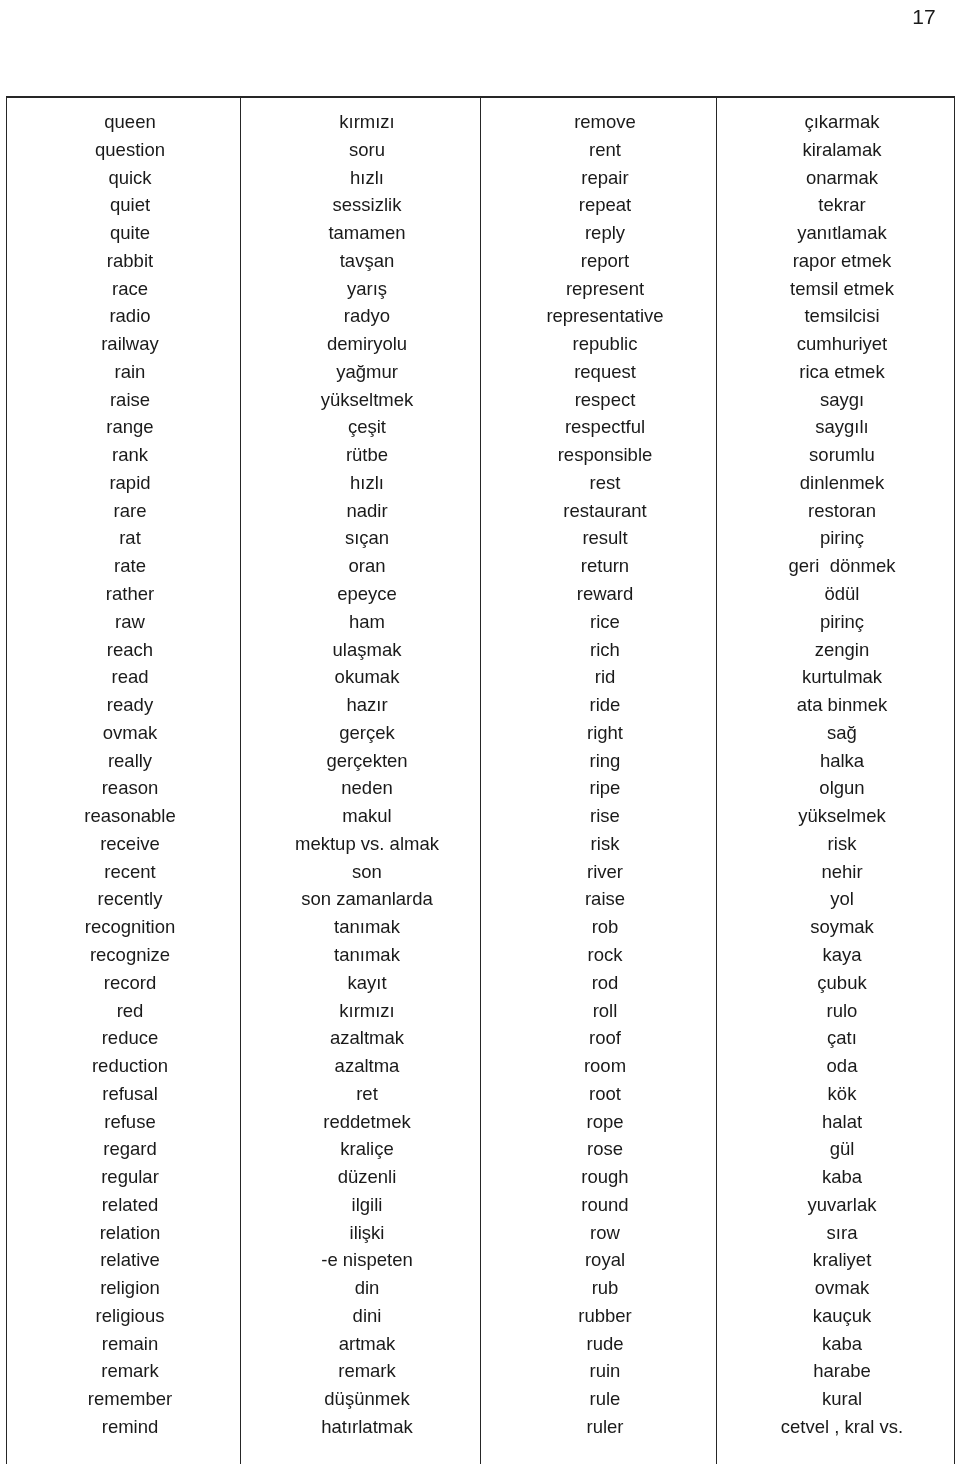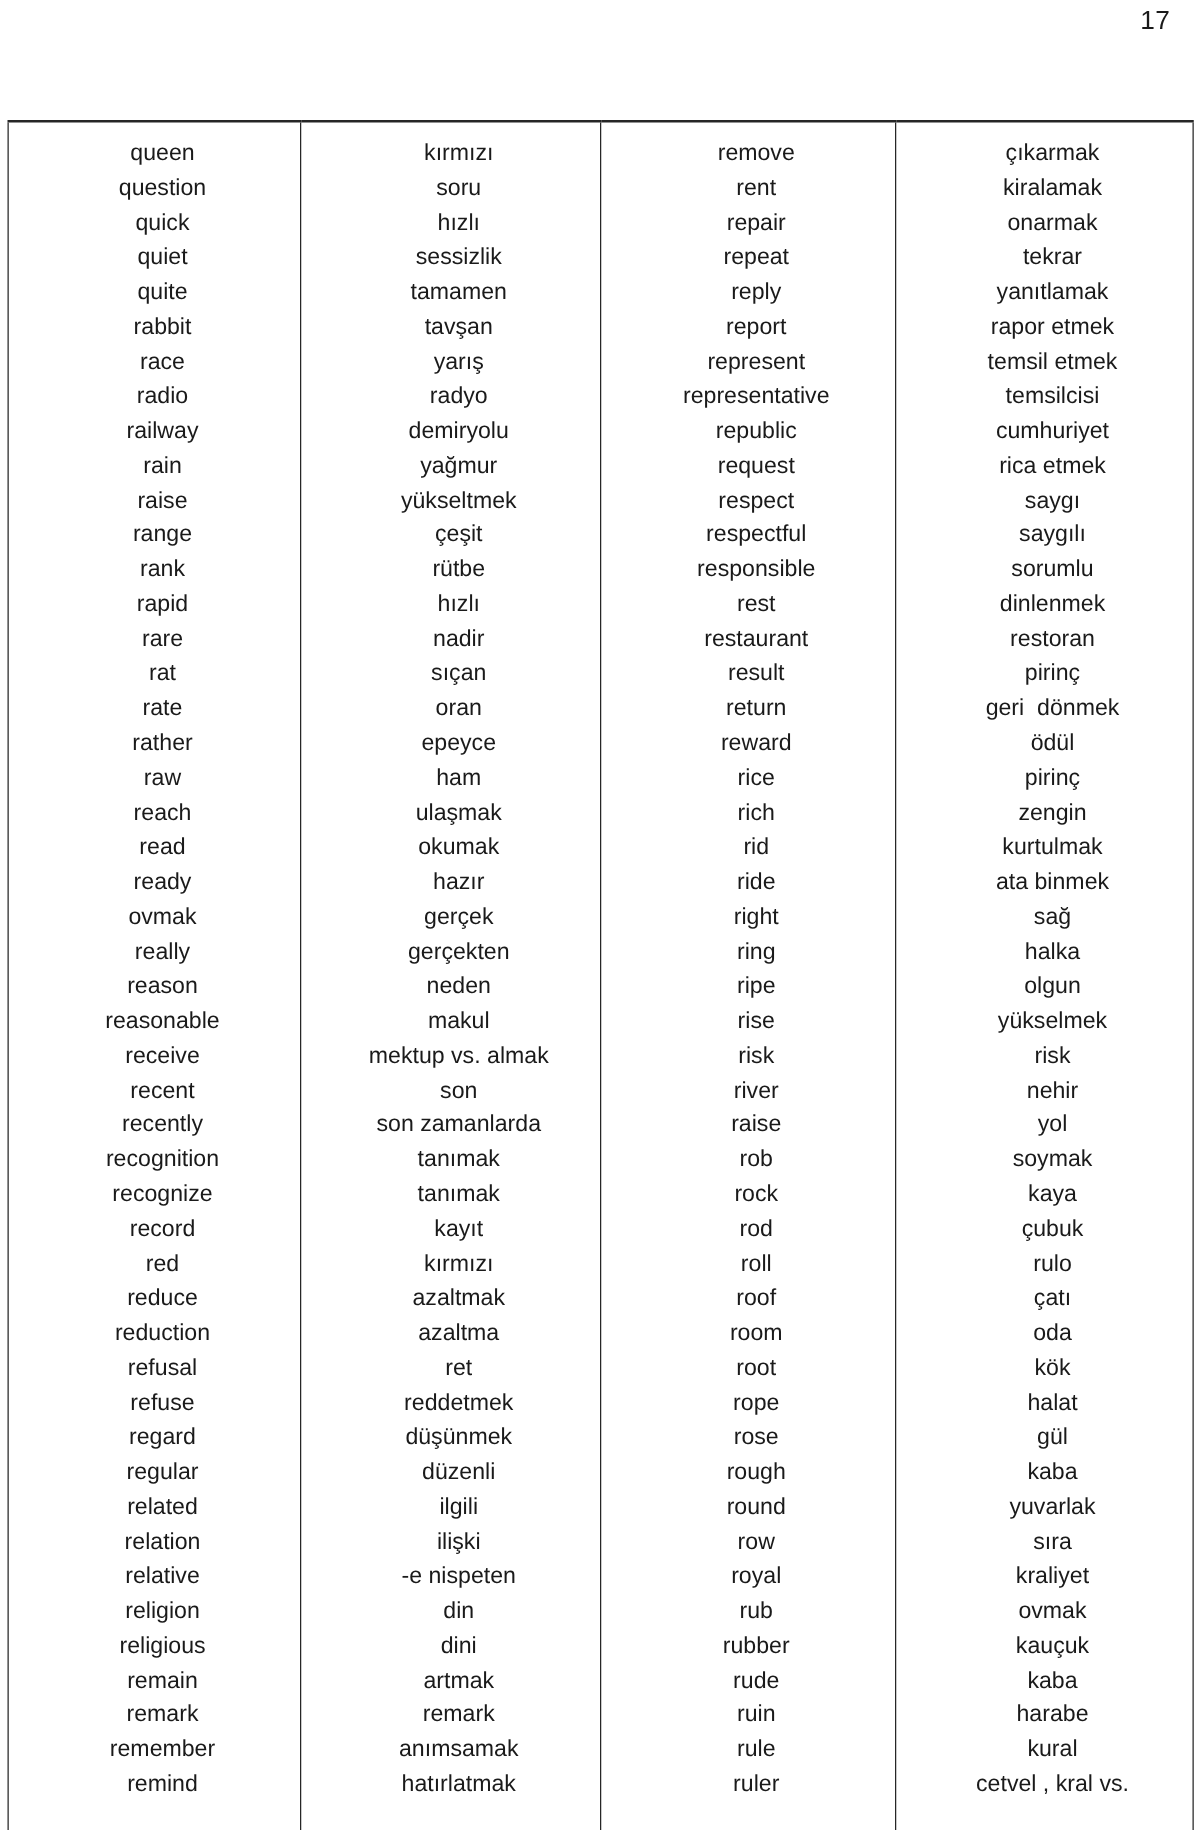--- a/index.html
+++ b/index.html
@@ -162,30 +162,30 @@
               <div class="entry">son</div>
               <div class="entry">son zamanlarda</div>
               <div class="entry">tanımak</div>
               <div class="entry">tanımak</div>
               <div class="entry">kayıt</div>
               <div class="entry">kırmızı</div>
               <div class="entry">azaltmak</div>
               <div class="entry">azaltma</div>
               <div class="entry">ret</div>
               <div class="entry">reddetmek</div>
-              <div class="entry">düşünmek</div>
+              <div class="entry">kraliçe</div>
               <div class="entry">düzenli</div>
               <div class="entry">ilgili</div>
               <div class="entry">ilişki</div>
               <div class="entry">-e nispeten</div>
               <div class="entry">din</div>
               <div class="entry">dini</div>
               <div class="entry">artmak</div>
               <div class="entry">remark</div>
-              <div class="entry">anımsamak</div>
+              <div class="entry">düşünmek</div>
               <div class="entry">hatırlatmak</div>
             </div>
         </td>
         <td>
           <div class="cell-inner">
               <div class="entry">remove</div>
               <div class="entry">rent</div>
               <div class="entry">repair</div>
               <div class="entry">repeat</div>
               <div class="entry">reply</div>

